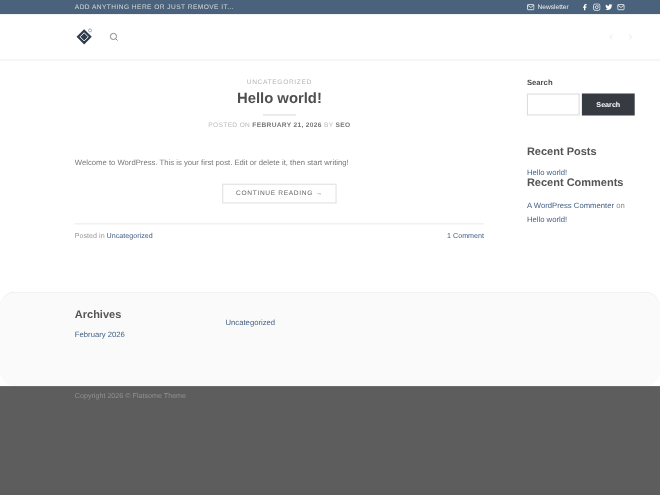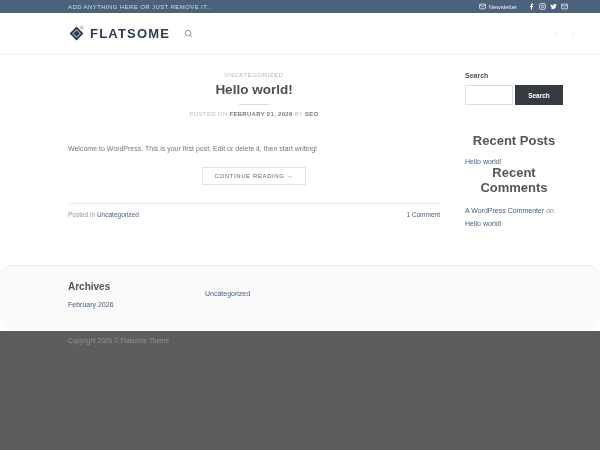--- a/index.html
+++ b/index.html
@@ -29,21 +29,21 @@
   .logo svg { width:17px; height:17px; display:block; }
   .logo-text { font-size:13px; font-weight:bold; letter-spacing:1.2px; color:#2e3b4e; }
   .hdr-search { margin-left:14px; cursor:pointer; }
   .hdr-search svg { width:9px; height:9px; display:block; }
   .hdr-spacer { flex:1; }
   .hdr-arrows { display:flex; gap:8px; margin-right:-10px; }
   .hdr-arrow { color:#ededed; font-size:11px; line-height:1; cursor:pointer; padding:2px 3px; }
 
   
   .content-band { height:210px; flex:0 0 auto; }
-  .content-band .container { display:flex; gap:25px; padding-top:17px; }
+  .content-band .container { display:flex; gap:39px; padding-top:17px; }
   .article { width:372px; flex:0 0 372px; }
   .post-cat { text-align:center; font-size:6px; letter-spacing:.6px; color:#b5b5b5; text-transform:uppercase; }
   .post-title { text-align:center; font-size:13.5px; font-weight:bold; color:#4f4f4f; margin-top:4px; cursor:pointer; }
   .title-divider { width:30px; height:1px; background:#dcdcdc; margin:7px auto 6px; }
   .post-meta { text-align:center; font-size:6px; color:#bbb; text-transform:uppercase; letter-spacing:.3px; }
   .post-meta a { color:#777; font-weight:bold; text-decoration:none; cursor:pointer; }
   .post-body { font-size:7px; color:#777; line-height:1.6; margin-top:26px; }
   .btn-row { text-align:center; margin-top:10px; }
   .continue-btn { display:inline-block; border:1px solid #e2e2e2; background:#fff; color:#666;
     font-size:6px; letter-spacing:.6px; padding:5px 12px; text-transform:uppercase; cursor:pointer;
@@ -52,30 +52,30 @@
     display:flex; justify-content:space-between; font-size:6.5px; color:#999; }
   .meta-row a { color:var(--link,#446084); text-decoration:none; cursor:pointer; }
 
   
   .sidebar { width:98px; flex:0 0 98px; padding-top:0; }
   .search-label { font-size:7px; font-weight:bold; color:#4f4f4f; }
   .search-row { display:flex; margin-top:6px; }
   .search-input { width:48px; height:20px; border:1px solid #ddd; background:#fff; font-size:7px; padding:0 3px; }
   .search-btn { height:20px; flex:1; margin-left:2px; background:var(--search-button-bg,#363b42); color:#fff;
     border:none; font-size:6.5px; font-weight:bold; cursor:pointer; font-family:"Liberation Sans", sans-serif; }
-  .widget-title { font-size:13px; font-weight:bold; color:#555;text-align:center; }
+  .widget-title { font-size:10px; font-weight:bold; color:#555; }
   .w-recent-posts .widget-title { margin-top:28px; }
   .w-recent-comments .widget-title { }
   .widget-link { display:block; font-size:7px; color:var(--link,#446084); text-decoration:none; margin-top:10px; cursor:pointer; }
   .comment-line { font-size:7px; line-height:1.9; margin-top:9px; }
   .comment-line a { color:var(--link,#446084); text-decoration:none; cursor:pointer; }
   .comment-on { color:#888; }
 
   
-  .footer-widgets { height:66px; background:var(--footer-widgets-bg,#fafafa); border-top:1px solid #ebebeb; flex:0 0 auto;border-radius:14px; }
+  .footer-widgets { height:86px; background:var(--footer-widgets-bg,#fafafa); border-top:1px solid #ebebeb; flex:0 0 auto;border-radius:14px; }
   .footer-widgets .container { display:flex; padding-top:15px; }
   .f-col { width:137px; }
   .f-title { font-size:10px; font-weight:bold; color:#555; }
   .f-link { display:block; font-size:7px; color:var(--link,#446084); text-decoration:none; margin-top:9px; cursor:pointer; }
 
   
   .absolute-footer { flex:1; background:var(--absolute-footer-bg,#5d5d5d); }
   .copyright { font-size:6.5px; color:#929292; padding-top:6px; }
 </style>
 </head>
@@ -124,21 +124,20 @@
 </div>
 
 <div class="header">
   <div class="container">
     <div class="logo">
       <svg viewBox="0 0 32 32">
         <polygon points="16,3 29,16 16,29 3,16" fill="#2e3b4e"></polygon>
         <polygon points="16,9 23,16 16,23 9,16" fill="none" stroke="#ffffff" stroke-width="1.6"></polygon>
         <circle cx="26" cy="5" r="2.6" fill="none" stroke="#8a97a8" stroke-width="1.4"></circle>
       </svg>
-      <span class="logo-text">FLATSOME</span>
     </div>
     <span class="hdr-search">
       <svg viewBox="0 0 24 24" fill="none" stroke="#888" stroke-width="2.4">
           <circle cx="11" cy="11" r="7.5"></circle>
           <line x1="21" y1="21" x2="16.5" y2="16.5"></line>
         </svg>
     </span>
     <div class="hdr-spacer"></div>
     <div class="hdr-arrows">
       <span class="hdr-arrow">‹</span>

